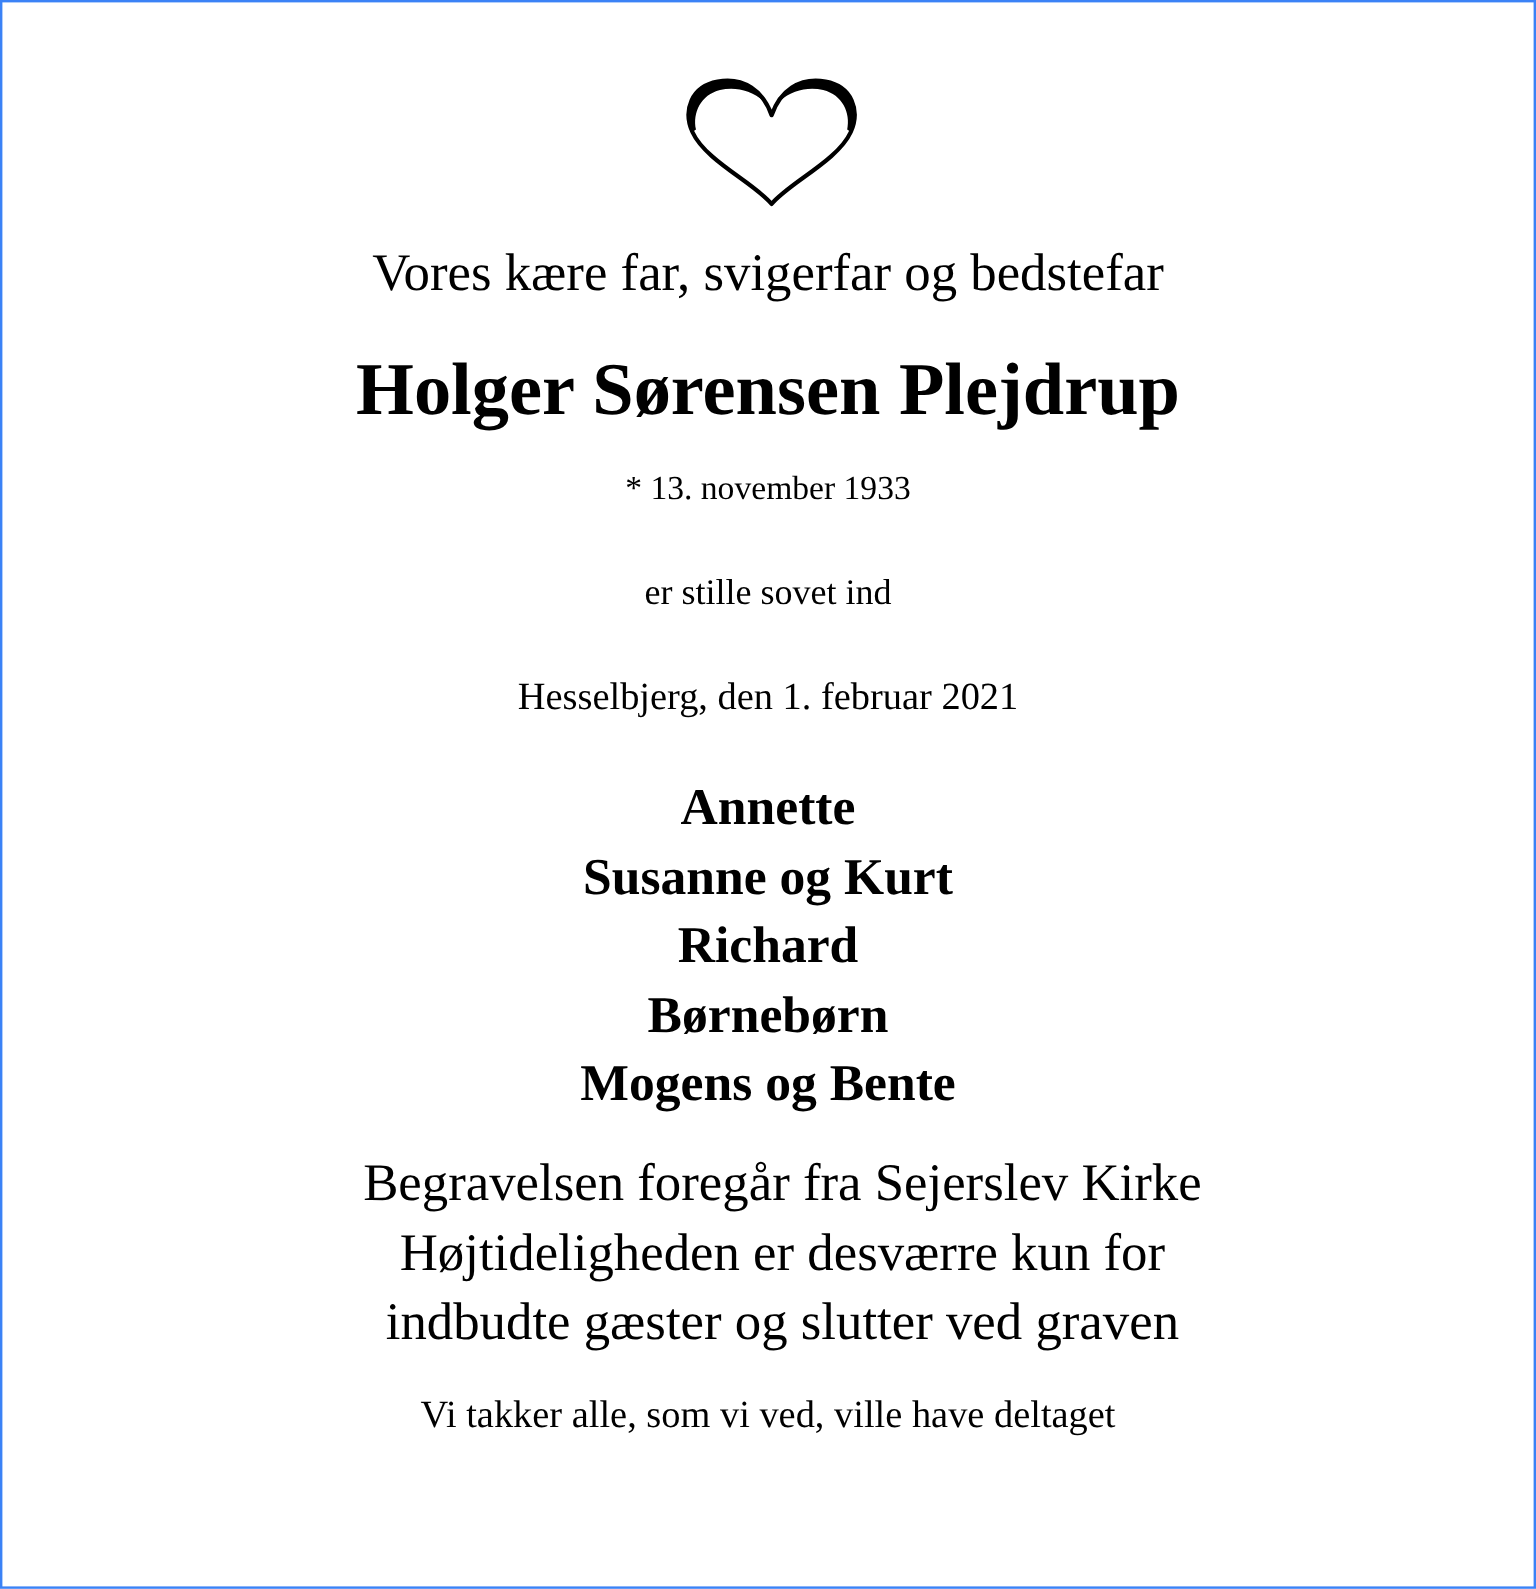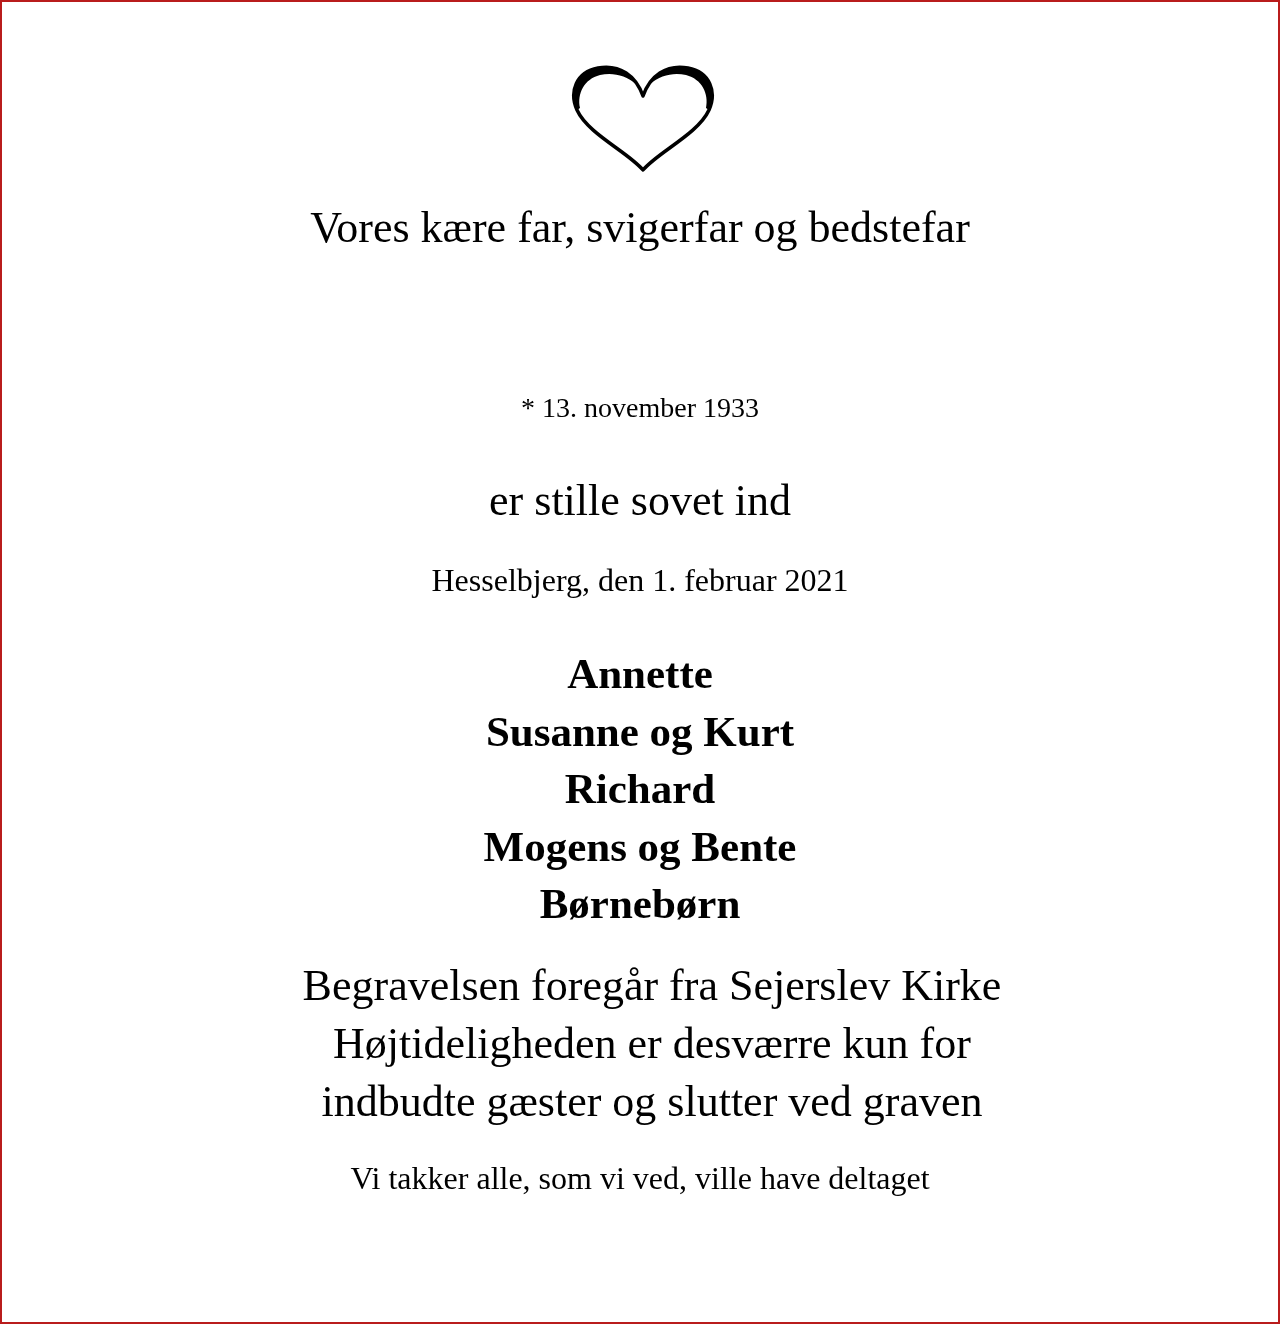--- a/index.html
+++ b/index.html
@@ -10,21 +10,21 @@
     body {
       width: 1280px;
       height: 1324px;
       overflow: hidden;
     }
     .page {
       position: relative;
       box-sizing: border-box;
       width: 1280px;
       height: 1324px;
-      border: 2px solid #b91c1c;
+      border: 2px solid #3b82f6;
       background: #ffffff;
       color: #000000;
       font-family: "Liberation Serif", "DejaVu Serif", serif;
       text-align: center;
     }
     .heart {
       position: absolute;
       left: 566px;
       top: 62px;
       width: 150px;
@@ -33,21 +33,21 @@
     .line {
       position: absolute;
       left: 0;
       right: 0;
       white-space: nowrap;
       line-height: 1;
     }
     .intro    { top: 204px; font-size: 44px; }
     .name     { top: 292px; font-size: 62px; font-weight: bold; }
     .born     { top: 392px; font-size: 28px; }
-    .passed   { top: 477px; font-size: 44px; }
+    .passed   { top: 477px; font-size: 30px; }
     .place    { top: 562px; font-size: 32px; }
 
     .family {
       position: absolute;
       left: 0;
       right: 0;
       top: 643px;
       font-size: 43px;
       font-weight: bold;
       line-height: 57.5px;
@@ -77,30 +77,31 @@
              C 1 28, 8 8, 30 4
              C 52 0, 68 12, 75 32
              C 82 12, 98 0, 120 4
              C 142 8, 149 28, 141 46
              C 130 70, 90 88, 75 106 Z" fill="#ffffff" stroke="#000000" stroke-width="3.5" stroke-linejoin="round"></path>
     <path d="M9 46 C 1 28, 8 8, 30 4 C 46 1, 60 8, 68 20 C 58 11, 44 8, 32 11 C 16 15, 9 30, 12 44 Z" fill="#000000"></path>
     <path d="M141 46 C 149 28, 142 8, 120 4 C 104 1, 90 8, 82 20 C 92 11, 106 8, 118 11 C 134 15, 141 30, 138 44 Z" fill="#000000"></path>
   </svg>
 
   <div class="line intro">Vores kære far, svigerfar og bedstefar</div>
+  <div class="line name">Holger Sørensen Plejdrup</div>
   <div class="line born">* 13. november 1933</div>
   <div class="line passed">er stille sovet ind</div>
   <div class="line place">Hesselbjerg, den 1. februar 2021</div>
 
   <div class="family">
     <div>Annette</div>
     <div>Susanne og Kurt</div>
     <div>Richard</div>
+    <div>Børnebørn</div>
     <div>Mogens og Bente</div>
-    <div>Børnebørn</div>
   </div>
 
   <div class="funeral">
     <div>Begravelsen foregår fra Sejerslev Kirke</div>
     <div>Højtideligheden er desværre kun for</div>
     <div>indbudte gæster og slutter ved graven</div>
   </div>
 
   <div class="line thanks">Vi takker alle, som vi ved, ville have deltaget</div>
 

